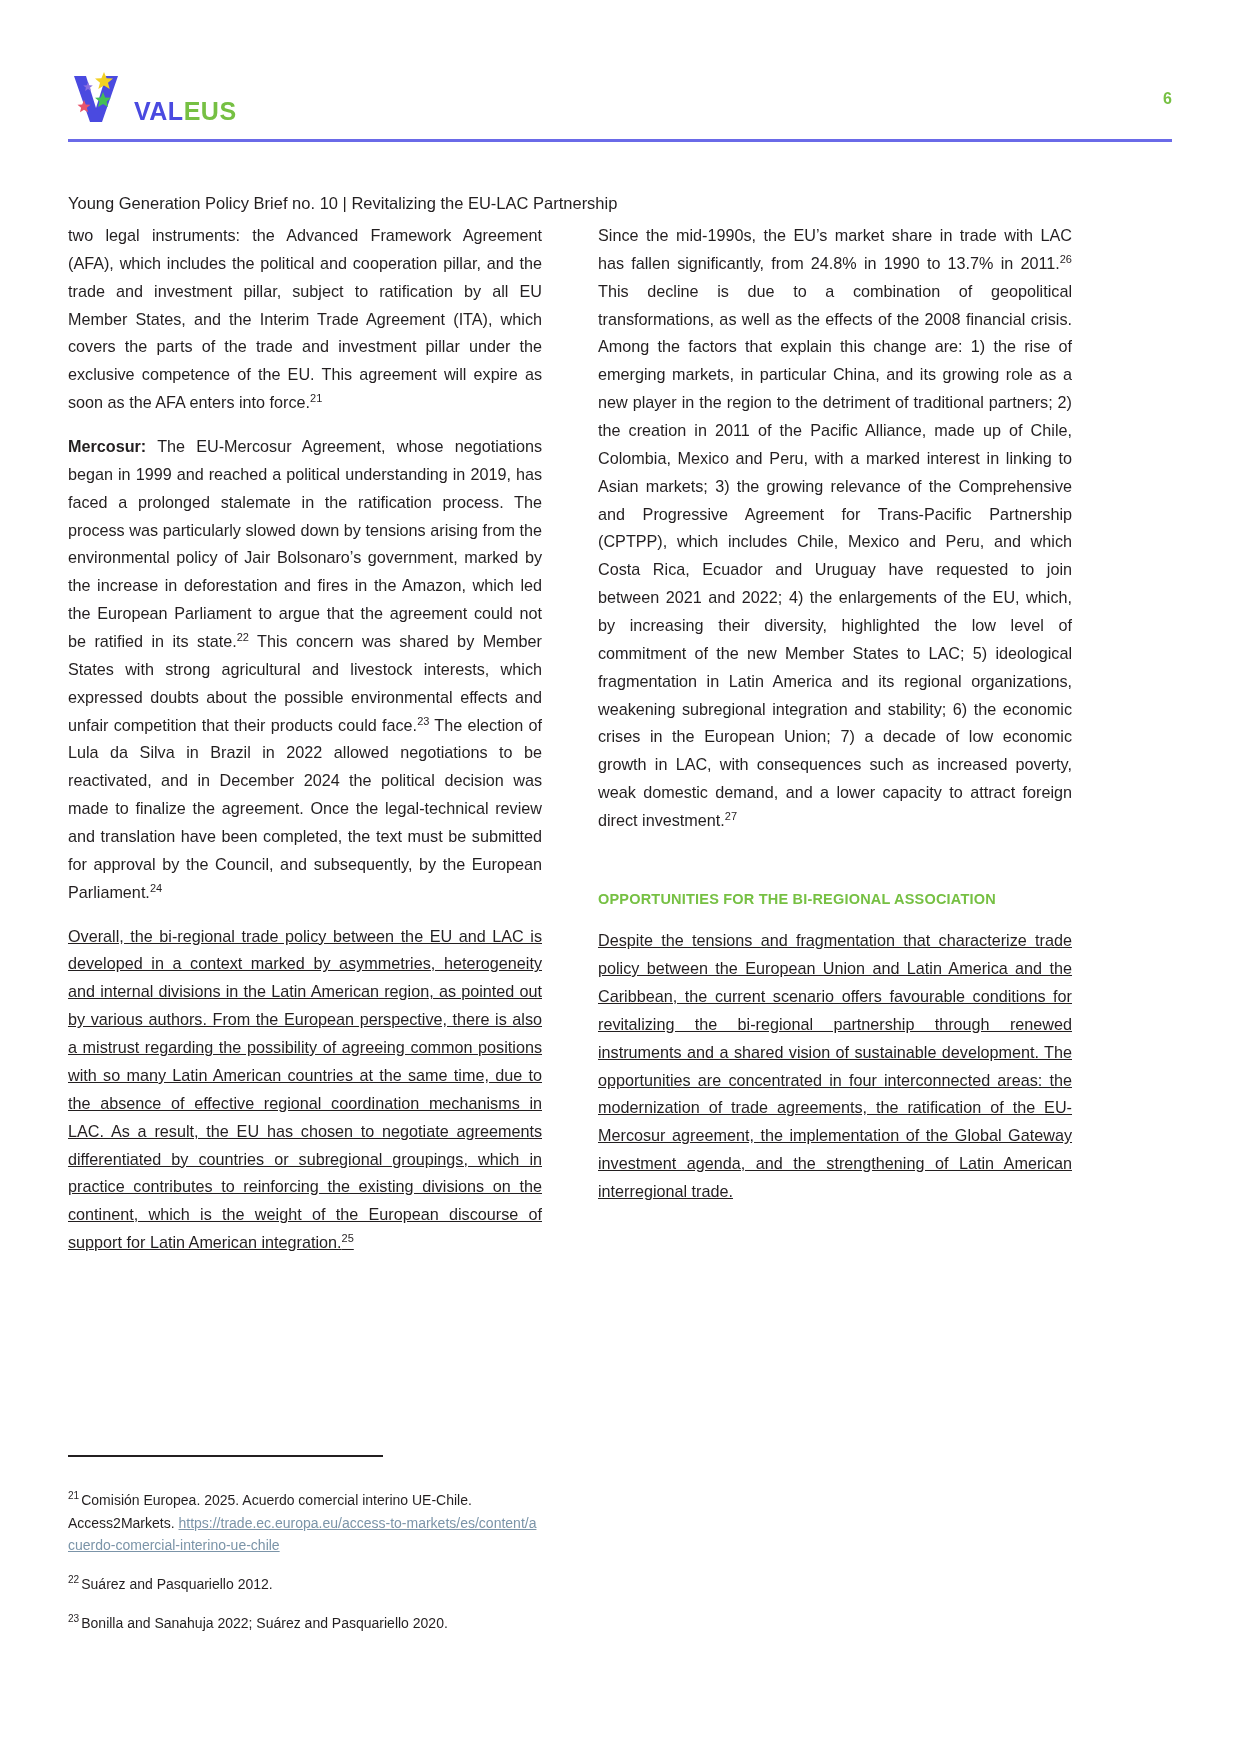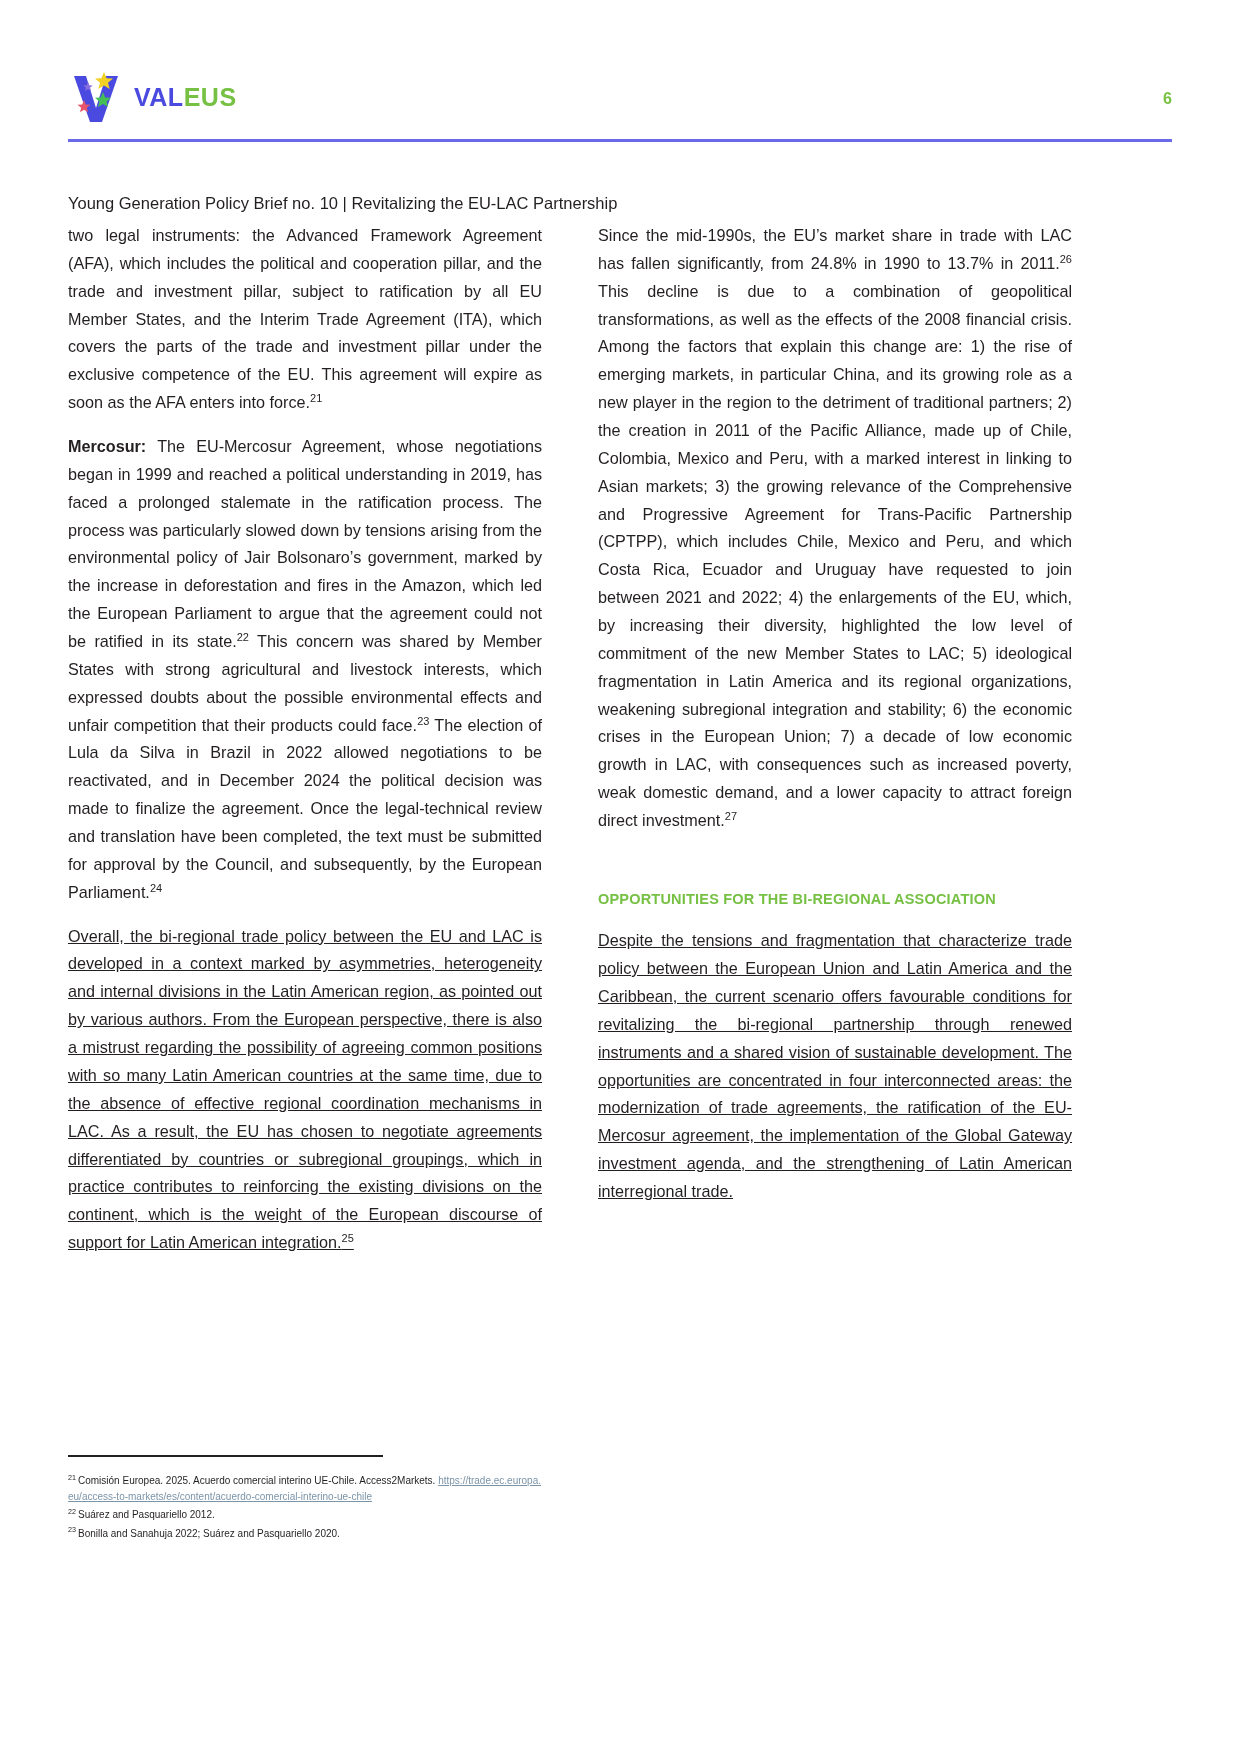--- a/index.html
+++ b/index.html
@@ -25,21 +25,21 @@
     left: 68px;
     top: 66px;
     width: 1104px;
     height: 80px;
   }
   .logo-wrap {
     position: absolute;
     left: 0;
     top: 4px;
     display: flex;
-    align-items: center;
+    align-items: flex-end;
     gap: 10px;
   }
   .logo-mark {
     position: relative;
     width: 56px;
     height: 54px;
     flex: 0 0 auto;
   }
   .logo-mark svg { display: block; }
   .logo-text {
@@ -142,24 +142,24 @@
     height: 1.5px;
     background: #231f20;
   }
   .fn-list {
     margin: 0;
     padding: 18px 0 0 0;
     list-style: none;
   }
   .fn-col.right .fn-list { padding-top: 18px; }
   .fn-list li {
-    font-size: 10px;
+    font-size: 14px;
     line-height: 1.62;
     color: #231f20;
-    margin: 0 0 2px 0;
+    margin: 16px 0 2px 0;
     text-align: left;
   }
   .fn-list li sup {
     font-size: 0.72em;
     margin-right: 2px;
   }
   .fn-link {
     color: #7b94a8;
     text-decoration: underline;
     word-break: break-all;

